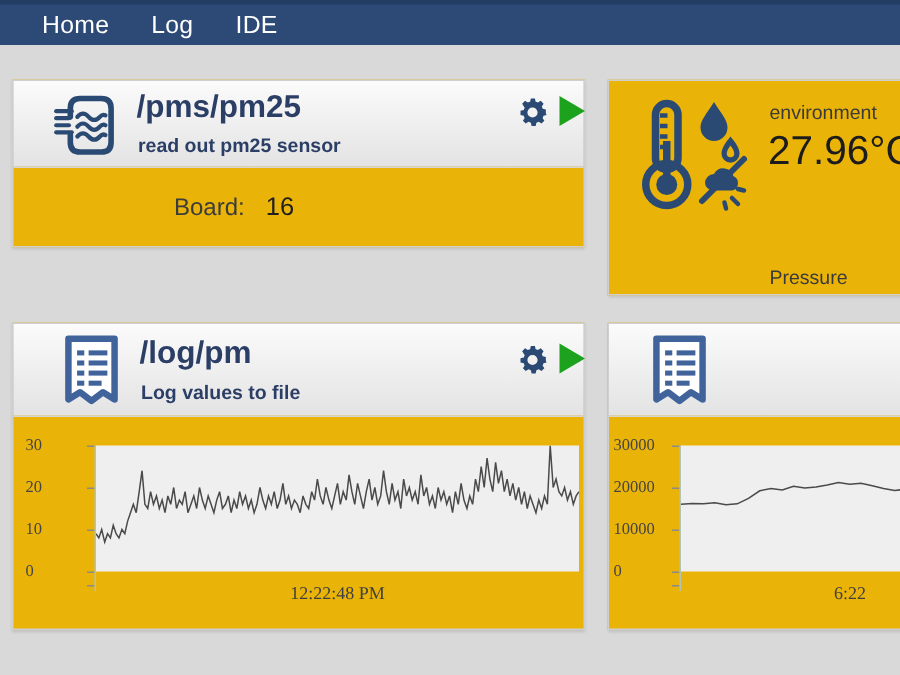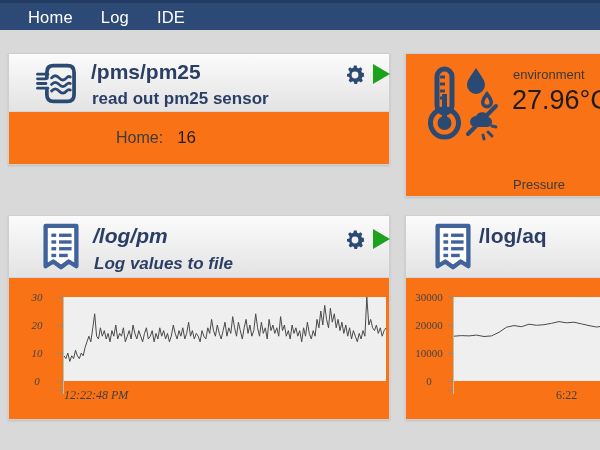--- a/index.html
+++ b/index.html
@@ -14,57 +14,57 @@
     position:absolute; left:0; top:0; width:600px; height:30px;
     background:#2d4a77; border-top:3px solid #223c64;
     display:flex; align-items:center; padding-left:14px;
   }
   .nav-item {
     color:#ffffff; font-size:16.5px; padding:0 14px; line-height:40px;
     cursor:pointer; letter-spacing:.2px;
   }
   
   .card {
-    position:absolute; background:#f97316;
+    position:absolute; background:#eab308;
     border:1px solid #cfcfcf; box-shadow:0 1px 2px rgba(0,0,0,.12);
   }
   .card-header {
     position:relative; width:100%;
     background:linear-gradient(#fbfbfb,#e3e3e3);
     border-bottom:1px solid #d6d6d6;
   }
   .card-title { position:absolute; font-size:21px; font-weight:bold; color:#2b3e66; }
-  .card-subtitle { position:absolute; font-size:17px; font-weight:bold; color:#2b3e66; }
+  .card-subtitle { position:absolute; font-size:13px; font-weight:bold; color:#2b3e66; }
   .gear { position:absolute; width:24px; height:24px; cursor:pointer; }
   .play {
     position:absolute; width:0; height:0; cursor:pointer;
     border-left:17px solid #1da21d;
     border-top:10px solid transparent;
     border-bottom:10px solid transparent;
   }
   
   #card-pm25 { left:8px; top:53px; width:382px; height:112px; }
   #card-pm25 .card-header { height:58px; }
   .value-row { position:absolute; left:107px; top:16px; font-size:16px; color:#3c3c3c; }
   .value-row .val { font-size:17px; color:#1f1f1f; margin-left:14px; }
   
   #card-env { left:405px; top:53px; width:382px; height:144px; }
   .env-label { position:absolute; left:107px; font-size:13px; color:#3a3a3a; }
   .env-big   { position:absolute; left:106px; font-size:27px; color:#1c1c1c; }
   
-  #card-logpm { left:8px;   top:215px; width:382px; height:205px;font-style:italic; }
+  #card-logpm { left:8px;   top:215px; width:382px; height:205px; }
   #card-logaq { left:405px; top:215px; width:382px; height:205px; }
   #card-logpm .card-header, #card-logaq .card-header { height:62px; }
   .chart-zone { position:absolute; left:0; top:62px; right:0; bottom:0; }
   .plot { position:absolute; background:#efefef; }
   .plot svg { display:block; }
   .axis-v { position:absolute; width:1px; background:#b2c4b2; }
   .ytick {
     position:absolute; font-family:"Liberation Serif", serif;
-    font-size:11px; color:#444; text-align:center; width:40px; height:13px; line-height:13px;
+    font-size:11px; color:#444; text-align:left; width:40px; height:13px; line-height:13px;
   }
   .tickdash { position:absolute; width:5px; height:1px; background:#8a8a8a; }
   .xlabel {
     position:absolute; font-family:"Liberation Serif", serif;
     font-size:12px; color:#3f3f3f;
   }
   .icon-wrap { position:absolute; }
 </style>
 </head>
 <body>
@@ -93,21 +93,21 @@
     <div class="card-subtitle" style="left:83px; top:35px;">read out pm25 sensor</div>
     <span class="gear" style="left:334px; top:9px;">
       <svg width="24" height="24" viewBox="0 0 24 24">
         <path fill="#2b4a73" fill-rule="evenodd" d="M21.4 13.6l-2.1.5c-.1.5-.3 1-.6 1.5l1.2 1.9-1.9 1.9-1.9-1.2c-.5.3-1 .5-1.5.6l-.5 2.2h-2.7l-.5-2.2c-.5-.1-1-.3-1.5-.6l-1.9 1.2-1.9-1.9 1.2-1.9c-.3-.5-.5-1-.6-1.5l-2.2-.5v-2.7l2.2-.5c.1-.5.3-1 .6-1.5L5.1 6.1 7 4.2l1.9 1.2c.5-.3 1-.5 1.5-.6l.5-2.2h2.7l.5 2.2c.5.1 1 .3 1.5.6l1.9-1.2 1.9 1.9-1.2 1.9c.3.5.5 1 .6 1.5l2.1.5v2.6zM12 8.6a3.4 3.4 0 1 0 0 6.8 3.4 3.4 0 0 0 0-6.8z"></path>
       </svg>
     </span>
     <span class="play" style="left:364px; top:10px;"></span>
   </div>
   <div style="position:relative;">
     <div class="value-row">
-      <span>Home:</span><span class="val">16</span>
+      <span>Board:</span><span class="val">16</span>
     </div>
   </div>
 </div>
 
 <div class="card" id="card-env">
   <span class="icon-wrap" style="left:18px; top:10px;">
     <svg width="82" height="82" viewBox="0 0 82 82">
 
       <rect x="13" y="5" width="15" height="44" rx="7.5" fill="none" stroke="#2b4a73" stroke-width="5"></rect>
       <circle cx="20.5" cy="59" r="14" fill="none" stroke="#2b4a73" stroke-width="5"></circle>
@@ -169,42 +169,41 @@
     <div class="tickdash" style="left:49px; top:47px;"></div>
     <div class="tickdash" style="left:49px; top:75px;"></div>
     <div class="tickdash" style="left:49px; top:103px;"></div>
     <div class="tickdash" style="left:49px; top:112px;"></div>
     <div class="axis-v" style="left:54px; top:19px; height:97px;"></div>
     <div class="plot" style="left:55px; top:19px; width:322px; height:84px;">
       <svg width="322" height="84">
           <polyline points="0.0,58.8 1.9,61.6 3.8,56.0 5.8,64.4 7.7,58.8 9.6,61.6 11.5,53.2 13.4,58.8 15.3,61.6 17.3,56.0 19.2,58.8 21.1,50.4 23.0,44.8 24.9,39.2 26.8,44.8 28.8,30.8 30.7,16.8 32.6,39.2 34.5,42.0 36.4,30.8 38.3,39.2 40.3,33.6 42.2,42.0 44.1,36.4 46.0,44.8 47.9,33.6 49.8,39.2 51.8,28.0 53.7,42.0 55.6,36.4 57.5,39.2 59.4,30.8 61.3,44.8 63.3,39.2 65.2,33.6 67.1,42.0 69.0,28.0 70.9,36.4 72.8,42.0 74.8,33.6 76.7,39.2 78.6,44.8 80.5,36.4 82.4,30.8 84.3,42.0 86.3,39.2 88.2,33.6 90.1,44.8 92.0,36.4 93.9,42.0 95.8,30.8 97.7,39.2 99.7,33.6 101.6,42.0 103.5,36.4 105.4,44.8 107.3,39.2 109.3,28.0 111.2,36.4 113.1,42.0 115.0,33.6 116.9,39.2 118.8,30.8 120.8,42.0 122.7,36.4 124.6,25.2 126.5,39.2 128.4,33.6 130.3,42.0 132.3,36.4 134.2,39.2 136.1,44.8 138.0,33.6 139.9,39.2 141.8,42.0 143.8,30.8 145.7,36.4 147.6,22.4 149.5,33.6 151.4,39.2 153.3,28.0 155.3,36.4 157.2,42.0 159.1,33.6 161.0,25.2 162.9,39.2 164.8,30.8 166.8,36.4 168.7,19.6 170.6,30.8 172.5,39.2 174.4,25.2 176.3,33.6 178.3,42.0 180.2,30.8 182.1,22.4 184.0,36.4 185.9,28.0 187.8,39.2 189.8,33.6 191.7,16.8 193.6,30.8 195.5,39.2 197.4,25.2 199.3,36.4 201.3,30.8 203.2,42.0 205.1,22.4 207.0,33.6 208.9,28.0 210.8,36.4 212.8,30.8 214.7,39.2 216.6,19.6 218.5,33.6 220.4,28.0 222.3,39.2 224.3,33.6 226.2,42.0 228.1,28.0 230.0,36.4 231.9,30.8 233.8,39.2 235.7,33.6 237.7,44.8 239.6,30.8 241.5,39.2 243.4,25.2 245.3,36.4 247.3,42.0 249.2,33.6 251.1,39.2 253.0,22.4 254.9,30.8 256.8,14.0 258.8,28.0 260.7,8.4 262.6,22.4 264.5,30.8 266.4,11.2 268.3,25.2 270.3,16.8 272.2,30.8 274.1,22.4 276.0,33.6 277.9,25.2 279.8,36.4 281.8,28.0 283.7,39.2 285.6,30.8 287.5,42.0 289.4,33.6 291.3,39.2 293.3,44.8 295.2,36.4 297.1,42.0 299.0,33.6 300.9,39.2 302.8,0.0 304.8,28.0 306.7,22.4 308.6,30.8 310.5,33.6 312.4,28.0 314.3,36.4 316.3,30.8 318.2,39.2 320.1,33.6 322.0,30.8" fill="none" stroke="#4a4a4a" stroke-width="1"></polyline>
         </svg>
     </div>
-    <div class="xlabel" style="left:55px; top:110px; width:322px; ">12:22:48 PM</div>
+    <div class="xlabel" style="left:55px; top:110px; width:322px; text-align:center;">12:22:48 PM</div>
   </div>
 </div>
 
 <div class="card" id="card-logaq">
   <div class="card-header">
     <span class="icon-wrap" style="left:23px; top:7px;">
       <svg width="48" height="50" viewBox="0 0 48 52">
         <path d="M8,3 H40 V45 L32,40 L24,46 L16,40 L8,45 Z" fill="#ffffff" stroke="#41639c" stroke-width="4.5" stroke-linejoin="round"></path>
         <g fill="#41639c">
           <rect x="14" y="11" width="5" height="3.5"></rect>
             <rect x="22" y="11" width="13" height="3.5"></rect>
           <rect x="14" y="18" width="5" height="3.5"></rect>
             <rect x="22" y="18" width="13" height="3.5"></rect>
           <rect x="14" y="25" width="5" height="3.5"></rect>
             <rect x="22" y="25" width="13" height="3.5"></rect>
           <rect x="14" y="32" width="5" height="3.5"></rect>
             <rect x="22" y="32" width="9" height="3.5"></rect>
         </g>
       </svg>
     </span>
-    <div class="card-title" style="left:73px; top:8px;">/log/aq</div>
   </div>
   <div class="chart-zone">
     <div class="ytick" style="left:3px; top:13px;">30000</div>
     <div class="ytick" style="left:3px; top:41px;">20000</div>
     <div class="ytick" style="left:3px; top:69px;">10000</div>
     <div class="ytick" style="left:3px; top:97px;">0</div>
     <div class="tickdash" style="left:42px; top:19px;"></div>
     <div class="tickdash" style="left:42px; top:47px;"></div>
     <div class="tickdash" style="left:42px; top:75px;"></div>
     <div class="tickdash" style="left:42px; top:103px;"></div>

